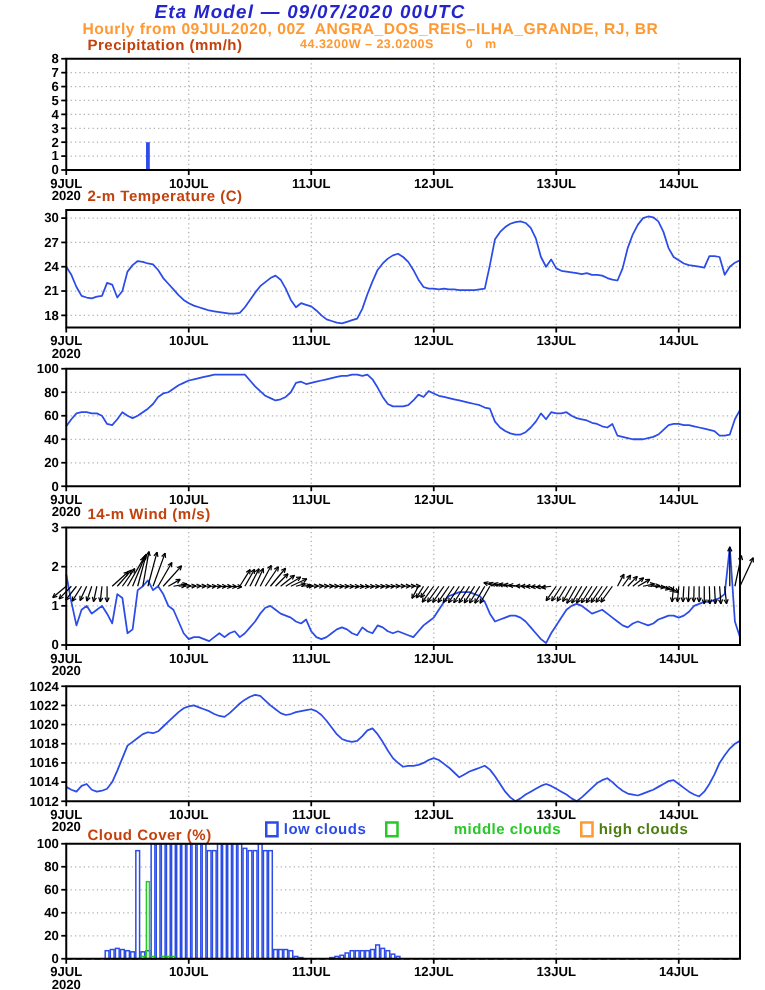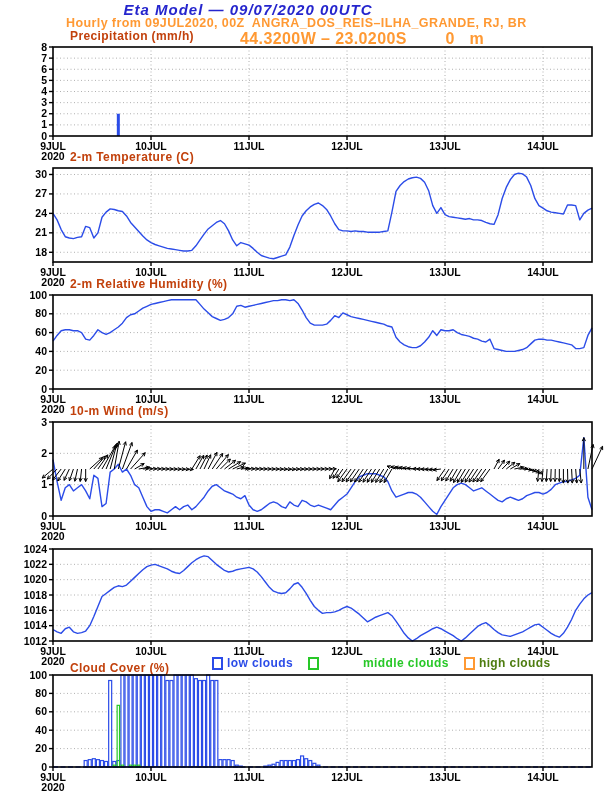--- a/index.html
+++ b/index.html
@@ -1,43 +1,42 @@
 <!DOCTYPE html>
 <html><head>
 <meta charset="utf-8">
 <style>
   html,body{margin:0;padding:0;background:#fff;}
   .page{position:relative;width:612px;height:792px;background:#fff;overflow:hidden;
         font-family:"Liberation Sans",sans-serif;font-weight:bold;}
   .hdr,.ptitle,.legend{position:absolute;white-space:pre;letter-spacing:.4px;}
   .title{top:1px;left:0;width:496px;text-align:center;font-size:15px;color:#2525cd;letter-spacing:1px;font-style:italic;}
   .sub{top:16px;left:66px;font-size:12.5px;color:#ff9933;}
-  .coords{top:30px;left:240px;font-size:16px;color:#ff9933;}
+  .coords{top:30px;left:240px;font-size:10px;color:#ff9933;}
   .ptitle{font-size:12px;color:#c2410c;}
   .legend{display:flex;flex-direction:row;gap:18px;font-size:12px;}
   .litem{display:flex;align-items:center;gap:4px;}
   .lsq{display:inline-block;width:7px;height:9px;background:transparent;}
   .lsq.low{border:2px solid #2b4ce8;}
   .lsq.mid{border:2px solid #28c828;}
   .lsq.high{border:2px solid #ff9933;}
   .ltxt.low{color:#2b4ce8;} .ltxt.mid{color:#28c828;padding-left:40px;} .ltxt.high{color:#4d7c0f;}
   svg{position:absolute;top:0;left:0;}
 </style>
 </head>
 <body>
 
 <div class="page">
   <div class="hdr title">Eta Model — 09/07/2020 00UTC</div>
   <div class="hdr sub">Hourly from 09JUL2020, 00Z  ANGRA_DOS_REIS–ILHA_GRANDE, RJ, BR</div>
   <div class="hdr coords">44.3200W – 23.0200S        0   m</div>
 
   <div class="ptitle" style="top:29px;left:70px;">Precipitation (mm/h)</div>
   <div class="ptitle" style="top:150px;left:70px;">2-m Temperature (C)</div>
-  <div class="ptitle" style="top:277px;left:70px;">2-m Relative Humidity (%)</div>
-  <div class="ptitle" style="top:404px;left:70px;">10-m Wind (m/s)</div>
+  <div class="ptitle" style="top:404px;left:70px;">14-m Wind (m/s)</div>
   <div class="ptitle" style="top:661px;left:70px;">Cloud Cover (%)</div>
 
   <div class="legend" style="top:656px;left:212px;gap:15px;">
     <span class="litem"><span class="lsq low"></span><span class="ltxt low">low clouds</span></span>
     <span class="litem"><span class="lsq mid"></span><span class="ltxt mid">middle clouds</span></span>
     <span class="litem"><span class="lsq high"></span><span class="ltxt high">high clouds</span></span>
   </div>
 
   <svg id="chart" width="612" height="792">
       <line x1="151" y1="47" x2="151" y2="136" stroke="#b0b0b0" stroke-width="1" stroke-dasharray="1 2.5"></line>

